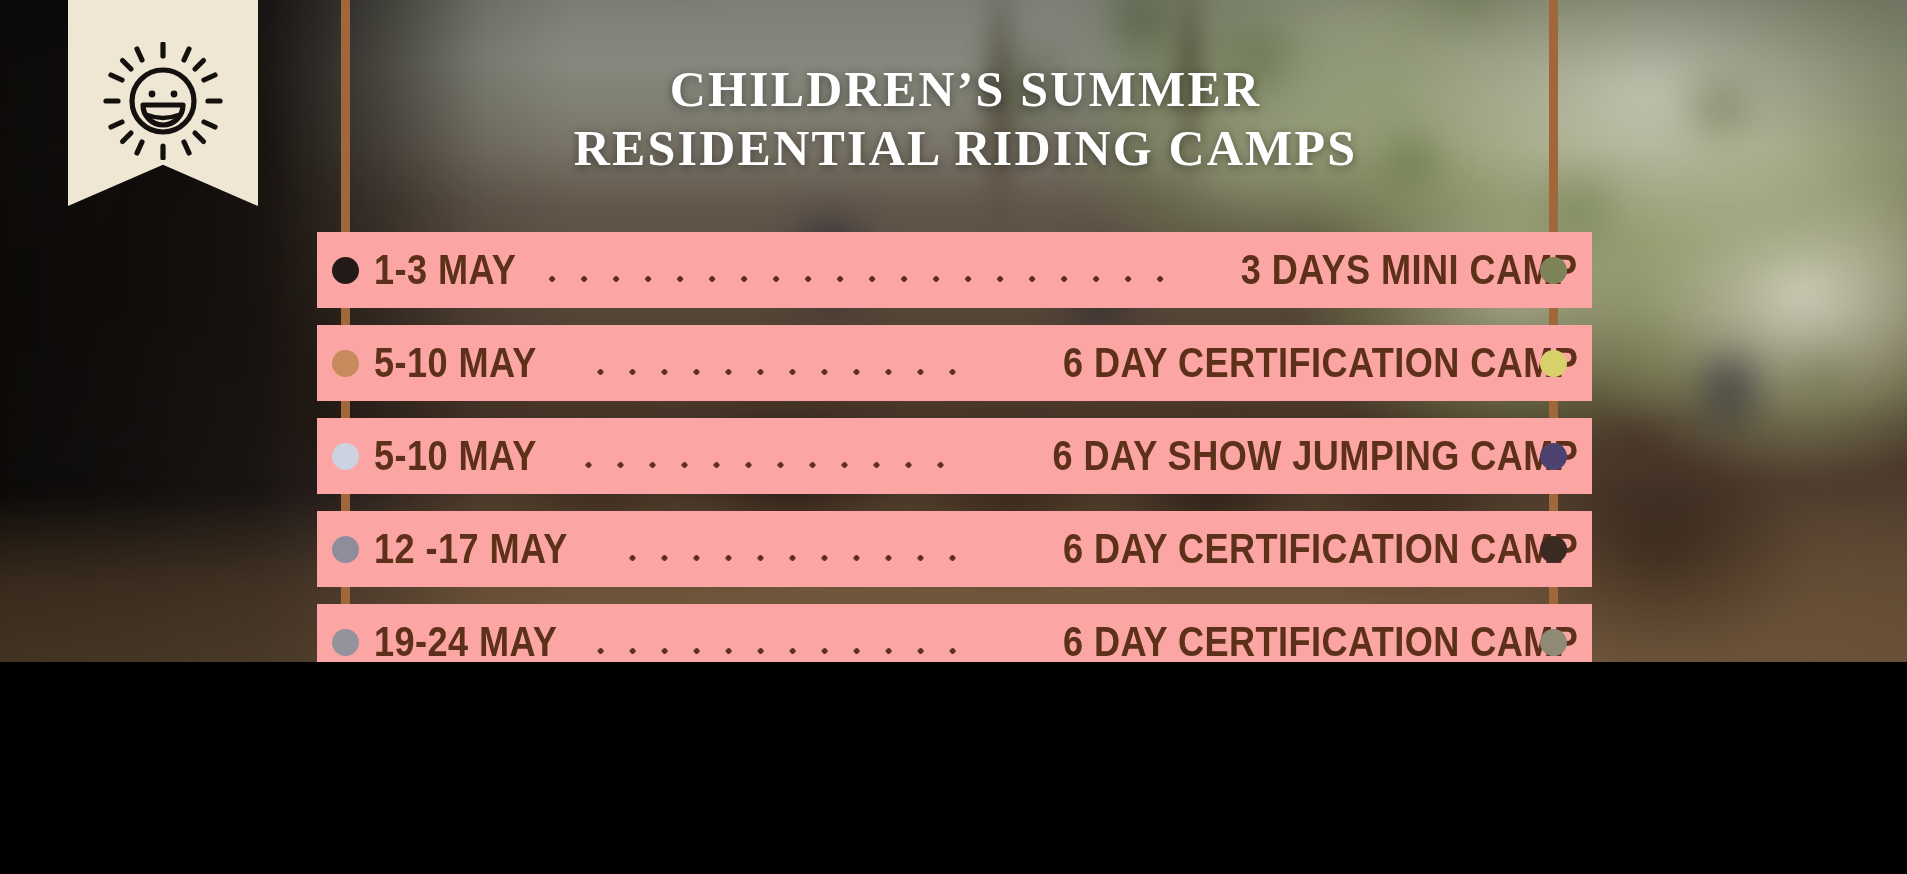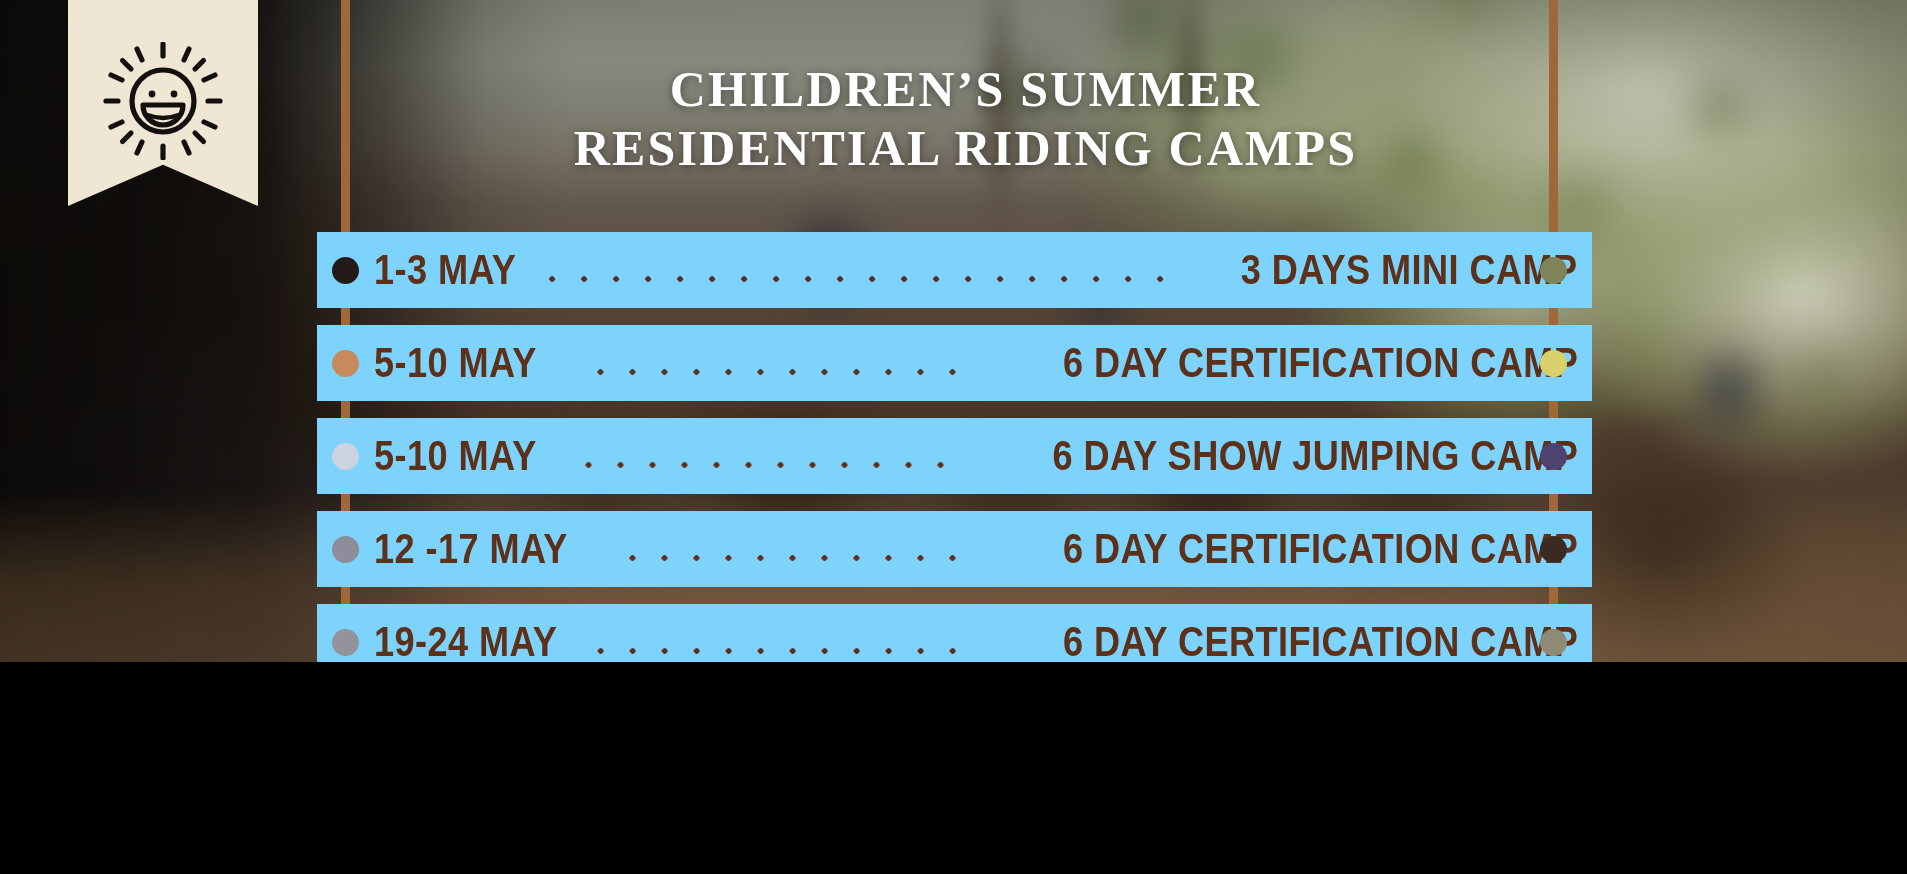--- a/index.html
+++ b/index.html
@@ -133,21 +133,21 @@
   .rail-left{left:341px;top:0;height:718px;}
   .rail-right{left:1549px;top:0;height:722px;}
   .dot{position:absolute;width:27px;height:27px;border-radius:50%;}
 
   
   .rows{position:absolute;left:317px;top:232px;width:1275px;}
   .row{
     position:relative;
     height:76px;
     margin-bottom:17px;
-    background:#7dd3fc;
+    background:#fca5a5;
     display:flex;align-items:center;
     padding:0 14px 0 57px;
     box-sizing:border-box;
   }
   .row .when,.row .what{
     color:#5c3019;
     font-family:"Liberation Sans Narrow","Liberation Sans",sans-serif;
     font-weight:bold;
     font-size:42px;
     letter-spacing:.5px;

